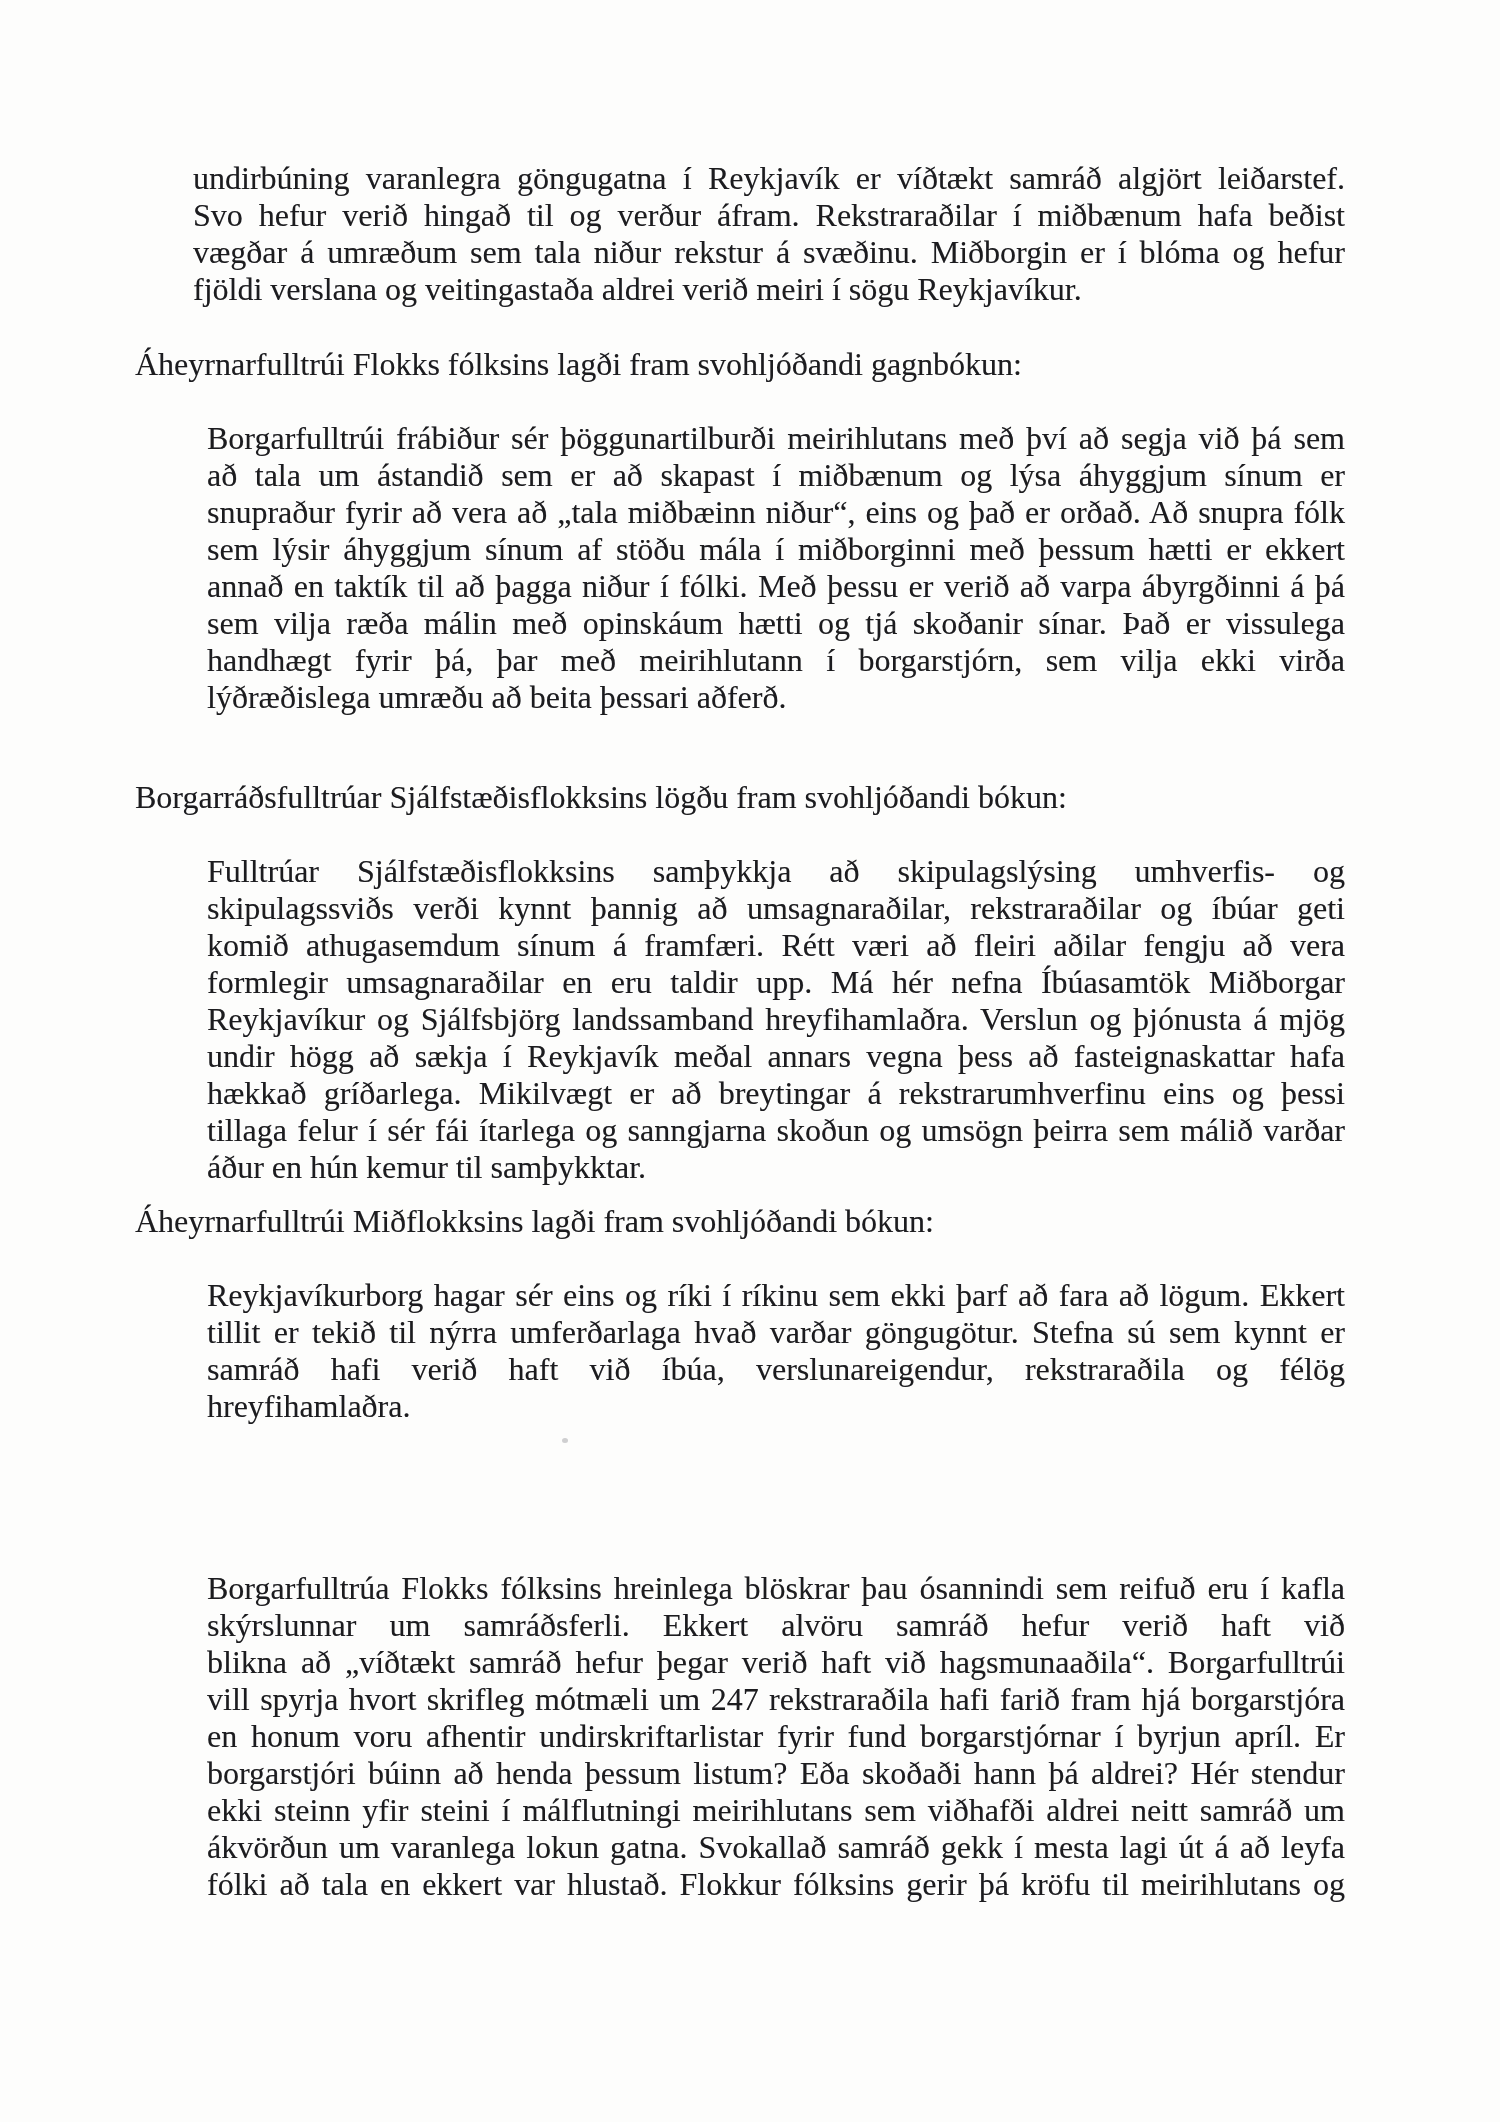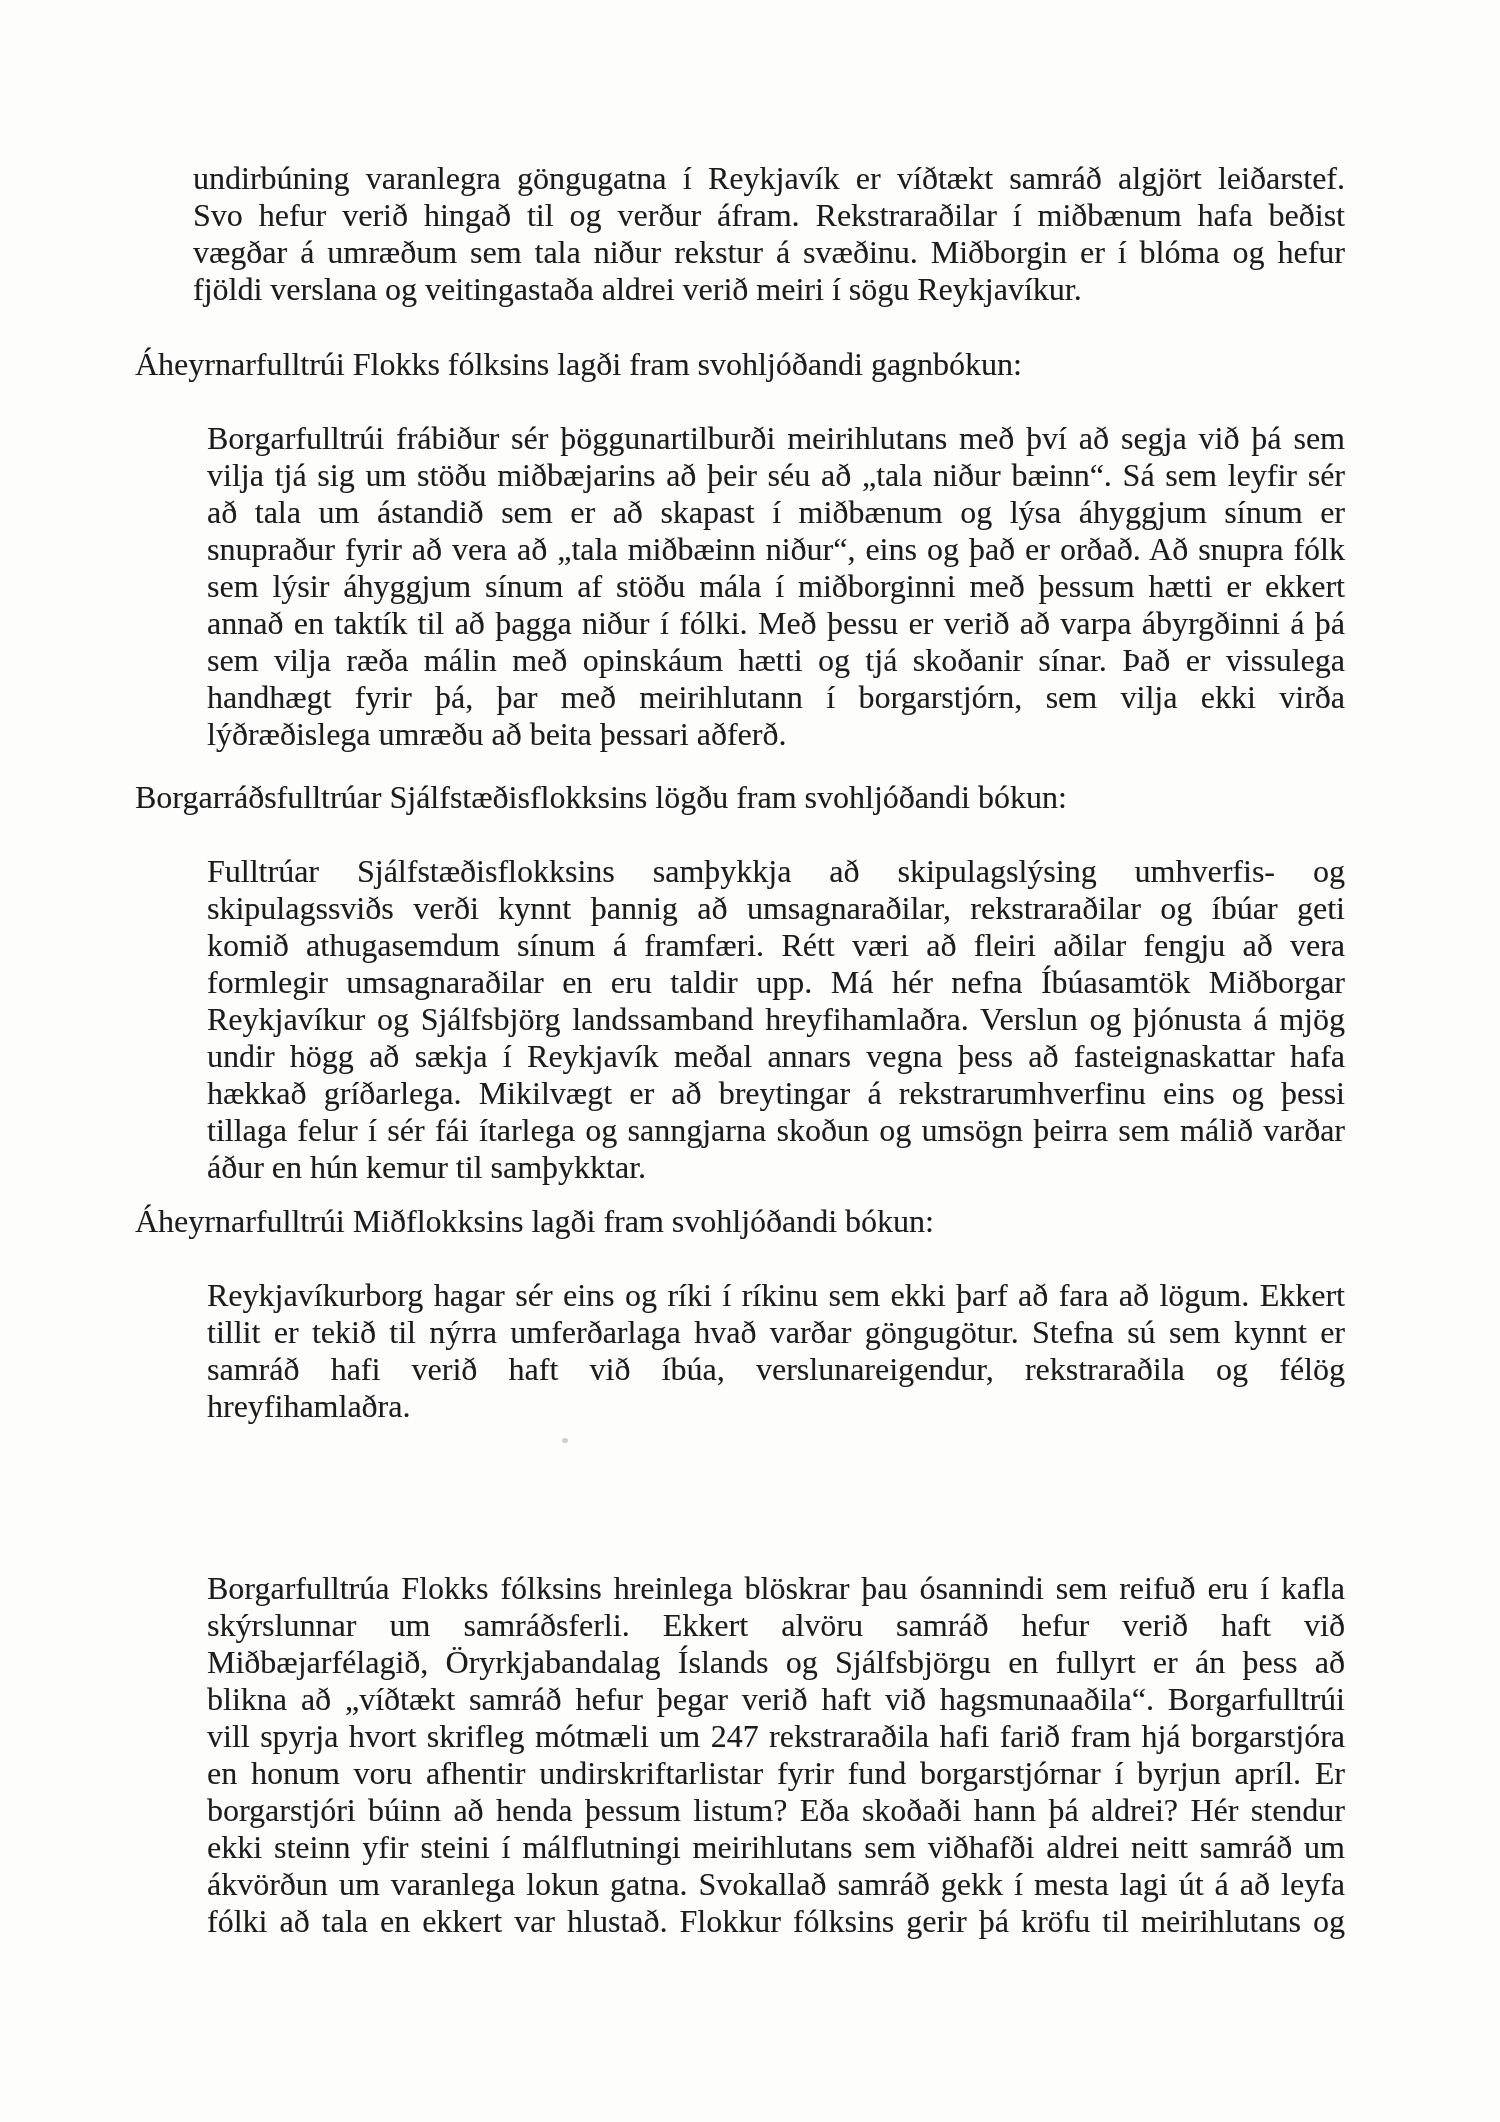--- a/index.html
+++ b/index.html
@@ -56,21 +56,20 @@
       <div class="line">undirbúning varanlegra göngugatna í Reykjavík er víðtækt samráð algjört leiðarstef.</div>
       <div class="line">Svo hefur verið hingað til og verður áfram. Rekstraraðilar í miðbænum hafa beðist</div>
       <div class="line">vægðar á umræðum sem tala niður rekstur á svæðinu. Miðborgin er í blóma og hefur</div>
       <div class="line">fjöldi verslana og veitingastaða aldrei verið meiri í sögu Reykjavíkur.</div>
     </div>
 
   <div id="intro1" class="block intro">Áheyrnarfulltrúi Flokks fólksins lagði fram svohljóðandi gagnbókun:</div>
 
   <div id="q1" class="block para" data-last="left">
       <div class="line">Borgarfulltrúi frábiður sér þöggunartilburði meirihlutans með því að segja við þá sem</div>
-      <div class="line">vilja tjá sig um stöðu miðbæjarins að þeir séu að „tala niður bæinn“. Sá sem leyfir sér</div>
       <div class="line">að tala um ástandið sem er að skapast í miðbænum og lýsa áhyggjum sínum er</div>
       <div class="line">snupraður fyrir að vera að „tala miðbæinn niður“, eins og það er orðað. Að snupra fólk</div>
       <div class="line">sem lýsir áhyggjum sínum af stöðu mála í miðborginni með þessum hætti er ekkert</div>
       <div class="line">annað en taktík til að þagga niður í fólki. Með þessu er verið að varpa ábyrgðinni á þá</div>
       <div class="line">sem vilja ræða málin með opinskáum hætti og tjá skoðanir sínar. Það er vissulega</div>
       <div class="line">handhægt fyrir þá, þar með meirihlutann í borgarstjórn, sem vilja ekki virða</div>
       <div class="line">lýðræðislega umræðu að beita þessari aðferð.</div>
     </div>
 
   <div id="intro2" class="block intro">Borgarráðsfulltrúar Sjálfstæðisflokksins lögðu fram svohljóðandi bókun:</div>
@@ -93,21 +92,20 @@
       <div class="line">Reykjavíkurborg hagar sér eins og ríki í ríkinu sem ekki þarf að fara að lögum. Ekkert</div>
       <div class="line">tillit er tekið til nýrra umferðarlaga hvað varðar göngugötur. Stefna sú sem kynnt er</div>
       <div class="line">samráð hafi verið haft við íbúa, verslunareigendur, rekstraraðila og félög</div>
       <div class="line">hreyfihamlaðra.</div>
     </div>
 
 
   <div id="q4" class="block para" data-last="justify">
       <div class="line">Borgarfulltrúa Flokks fólksins hreinlega blöskrar þau ósannindi sem reifuð eru í kafla</div>
       <div class="line">skýrslunnar um samráðsferli. Ekkert alvöru samráð hefur verið haft við</div>
-      <div class="line">Miðbæjarfélagið, Öryrkjabandalag Íslands og Sjálfsbjörgu en fullyrt er án þess að</div>
       <div class="line">blikna að „víðtækt samráð hefur þegar verið haft við hagsmunaaðila“. Borgarfulltrúi</div>
       <div class="line">vill spyrja hvort skrifleg mótmæli um 247 rekstraraðila hafi farið fram hjá borgarstjóra</div>
       <div class="line">en honum voru afhentir undirskriftarlistar fyrir fund borgarstjórnar í byrjun apríl. Er</div>
       <div class="line">borgarstjóri búinn að henda þessum listum? Eða skoðaði hann þá aldrei? Hér stendur</div>
       <div class="line">ekki steinn yfir steini í málflutningi meirihlutans sem viðhafði aldrei neitt samráð um</div>
       <div class="line">ákvörðun um varanlega lokun gatna. Svokallað samráð gekk í mesta lagi út á að leyfa</div>
       <div class="line">fólki að tala en ekkert var hlustað. Flokkur fólksins gerir þá kröfu til meirihlutans og</div>
     </div>
 
   <div class="speck"></div>

